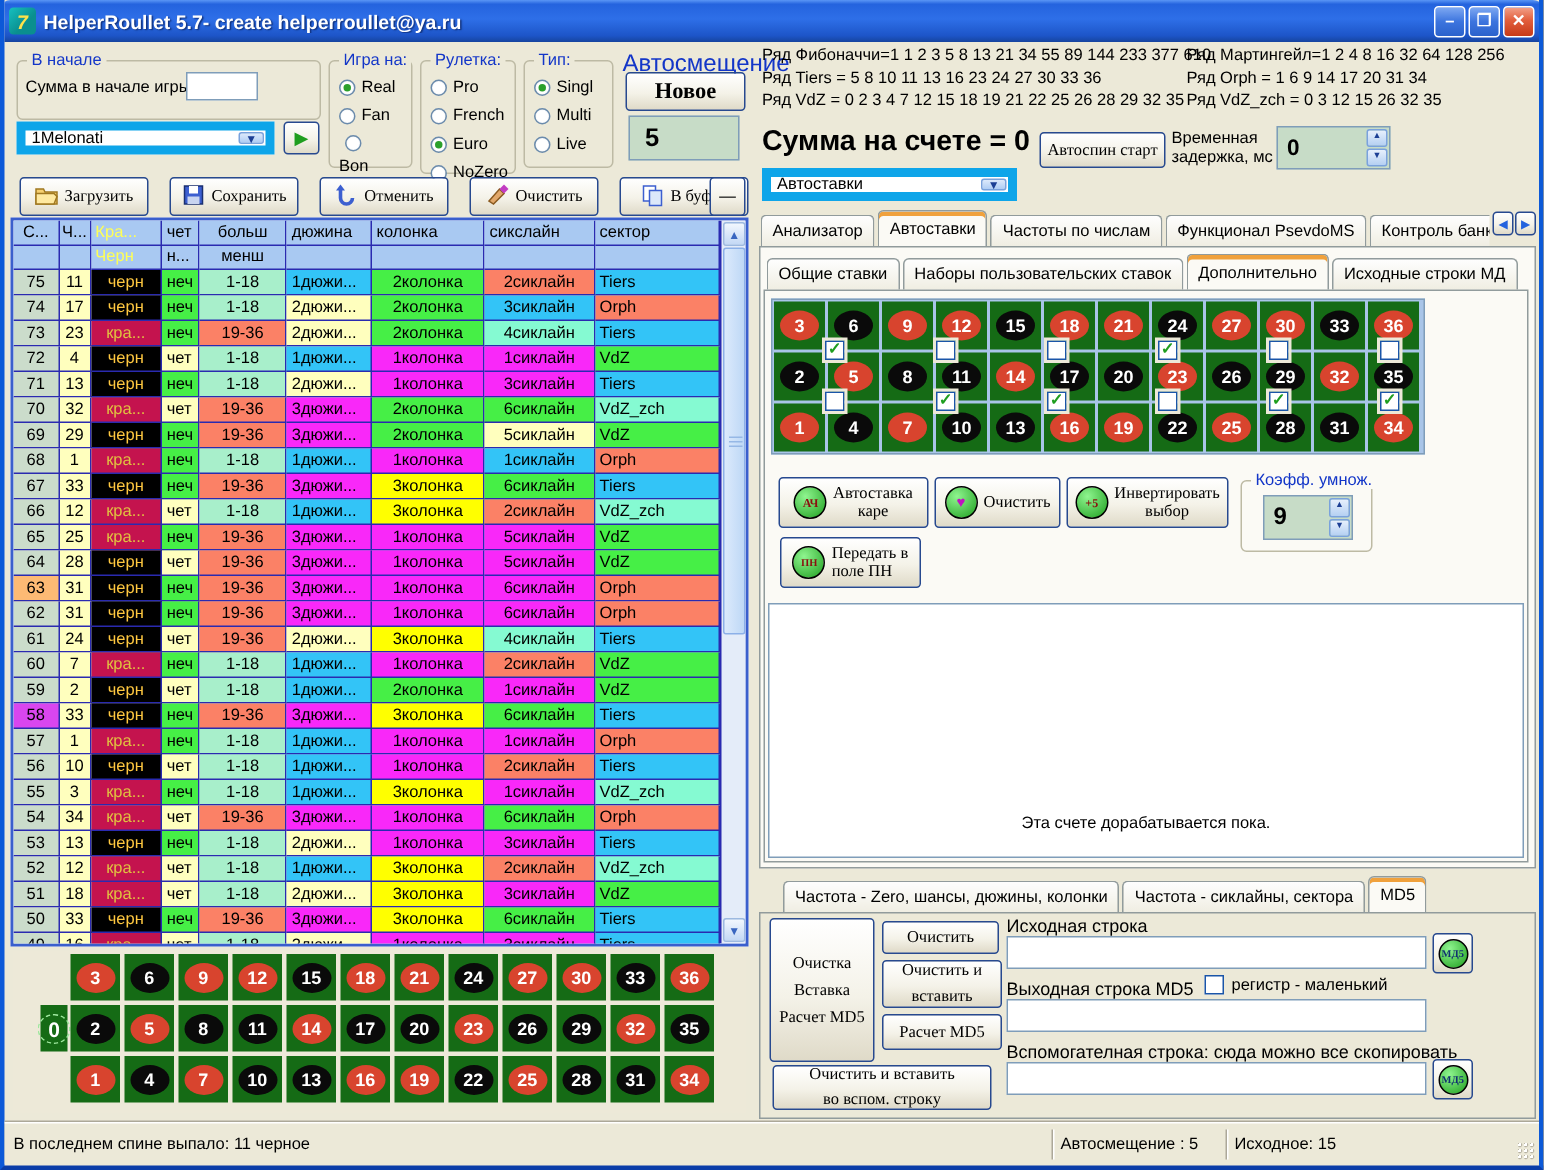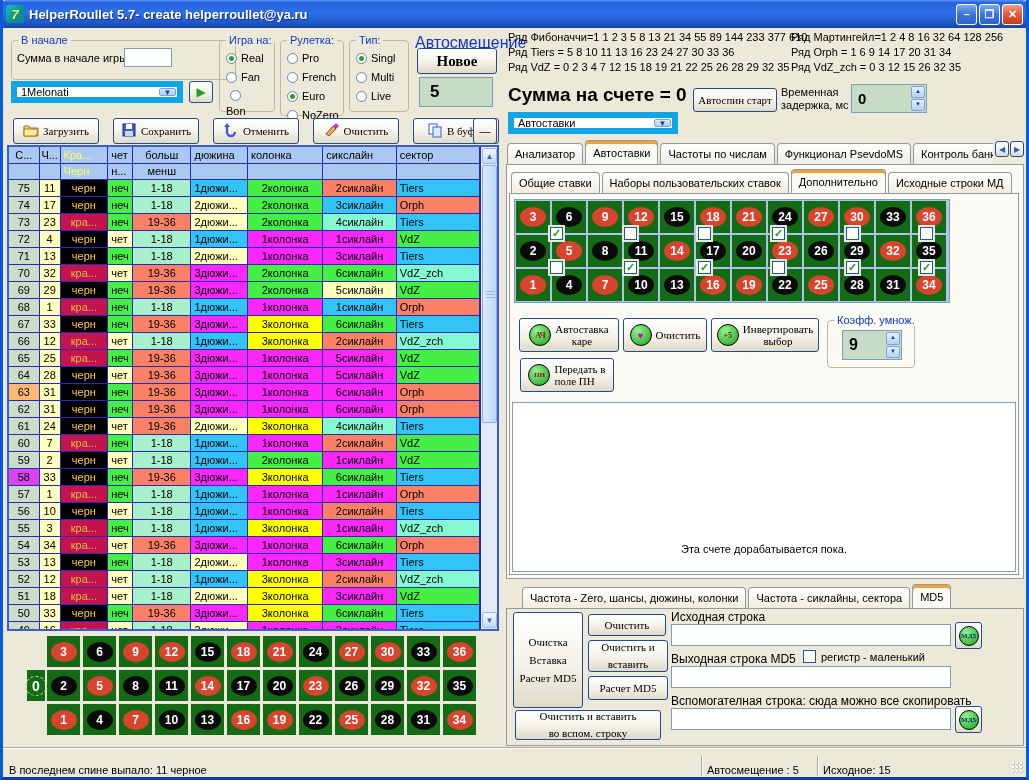--- a/index.html
+++ b/index.html
@@ -65,21 +65,21 @@
   .board{position:absolute;}
   .bcell{position:absolute;background:#156B15;display:flex;align-items:center;justify-content:center;}
   .chip{min-width:26px;height:20px;border-radius:50%;color:#fff;font-weight:bold;font-size:12px;
     display:flex;align-items:center;justify-content:center;padding:0 2px;}
   .chip.red{background:#D8442E;}
   .chip.blk{background:#0a0a0a;}
   .zerocell{position:absolute;background:#156B15;color:#fff;font-weight:bold;font-size:14px;
     display:flex;align-items:center;justify-content:center;}
   .zerocell span{border:1px dashed #9fe89f;border-radius:50%;padding:1px 6px;}
   .statusbar{position:absolute;left:0;top:748px;width:1023px;height:28px;background:#ECE9D8;
-    border-top:1px solid #fff;box-shadow:0 -1px 0 #ACA899;display:flex;align-items:flex-end;}
+    border-top:1px solid #fff;box-shadow:0 -1px 0 #ACA899;display:flex;align-items:center;}
   .sdiv{width:2px;height:20px;border-left:1px solid #ACA899;border-right:1px solid #fff;margin:0 4px;}
   .grip{position:absolute;right:2px;bottom:2px;width:12px;height:12px;
     background:radial-gradient(circle at 30% 30%,#fff 1px,#ACA899 1px,transparent 2px);background-size:4px 4px;}
   .serline{white-space:nowrap;position:absolute;}
   .biglabel{position:absolute;font-size:19px;font-weight:bold;white-space:nowrap;}
   .bluelabel{color:#1336C8;position:absolute;white-space:nowrap;}
   .icon16{width:16px;height:16px;flex:0 0 auto;}
 </style>
 </head>
 <body>
@@ -89,21 +89,21 @@
   <div class="titlebar">
     <div class="app-icon">7</div>
     <div class="title-text">HelperRoullet 5.7- create helperroullet@ya.ru</div>
     <div class="win-btns">
       <div class="win-btn">–</div>
       <div class="win-btn">❐</div>
       <div class="win-btn close">✕</div>
     </div>
   </div>
 
-  <div class="group" style="left:8px;top:40px;width:225px;height:40px;">
+  <div class="group" style="left:8px;top:40px;width:203px;height:40px;">
     <span class="glabel">В начале</span>
     <span style="position:absolute;left:5px;top:11px;">Сумма в начале игры</span>
     <span class="sunken" style="position:absolute;left:112px;top:7px;width:48px;height:19px;"></span>
   </div>
   <div class="combo" style="left:8px;top:81px;width:172px;height:22px;">
     <span class="cval">1Melonati</span>
     <span class="carr">▼</span>
   </div>
   <div class="btn" style="position:absolute;left:186px;top:81px;width:24px;height:22px;color:#1F9E1F;font-size:12px;">
       <span>▶</span>

